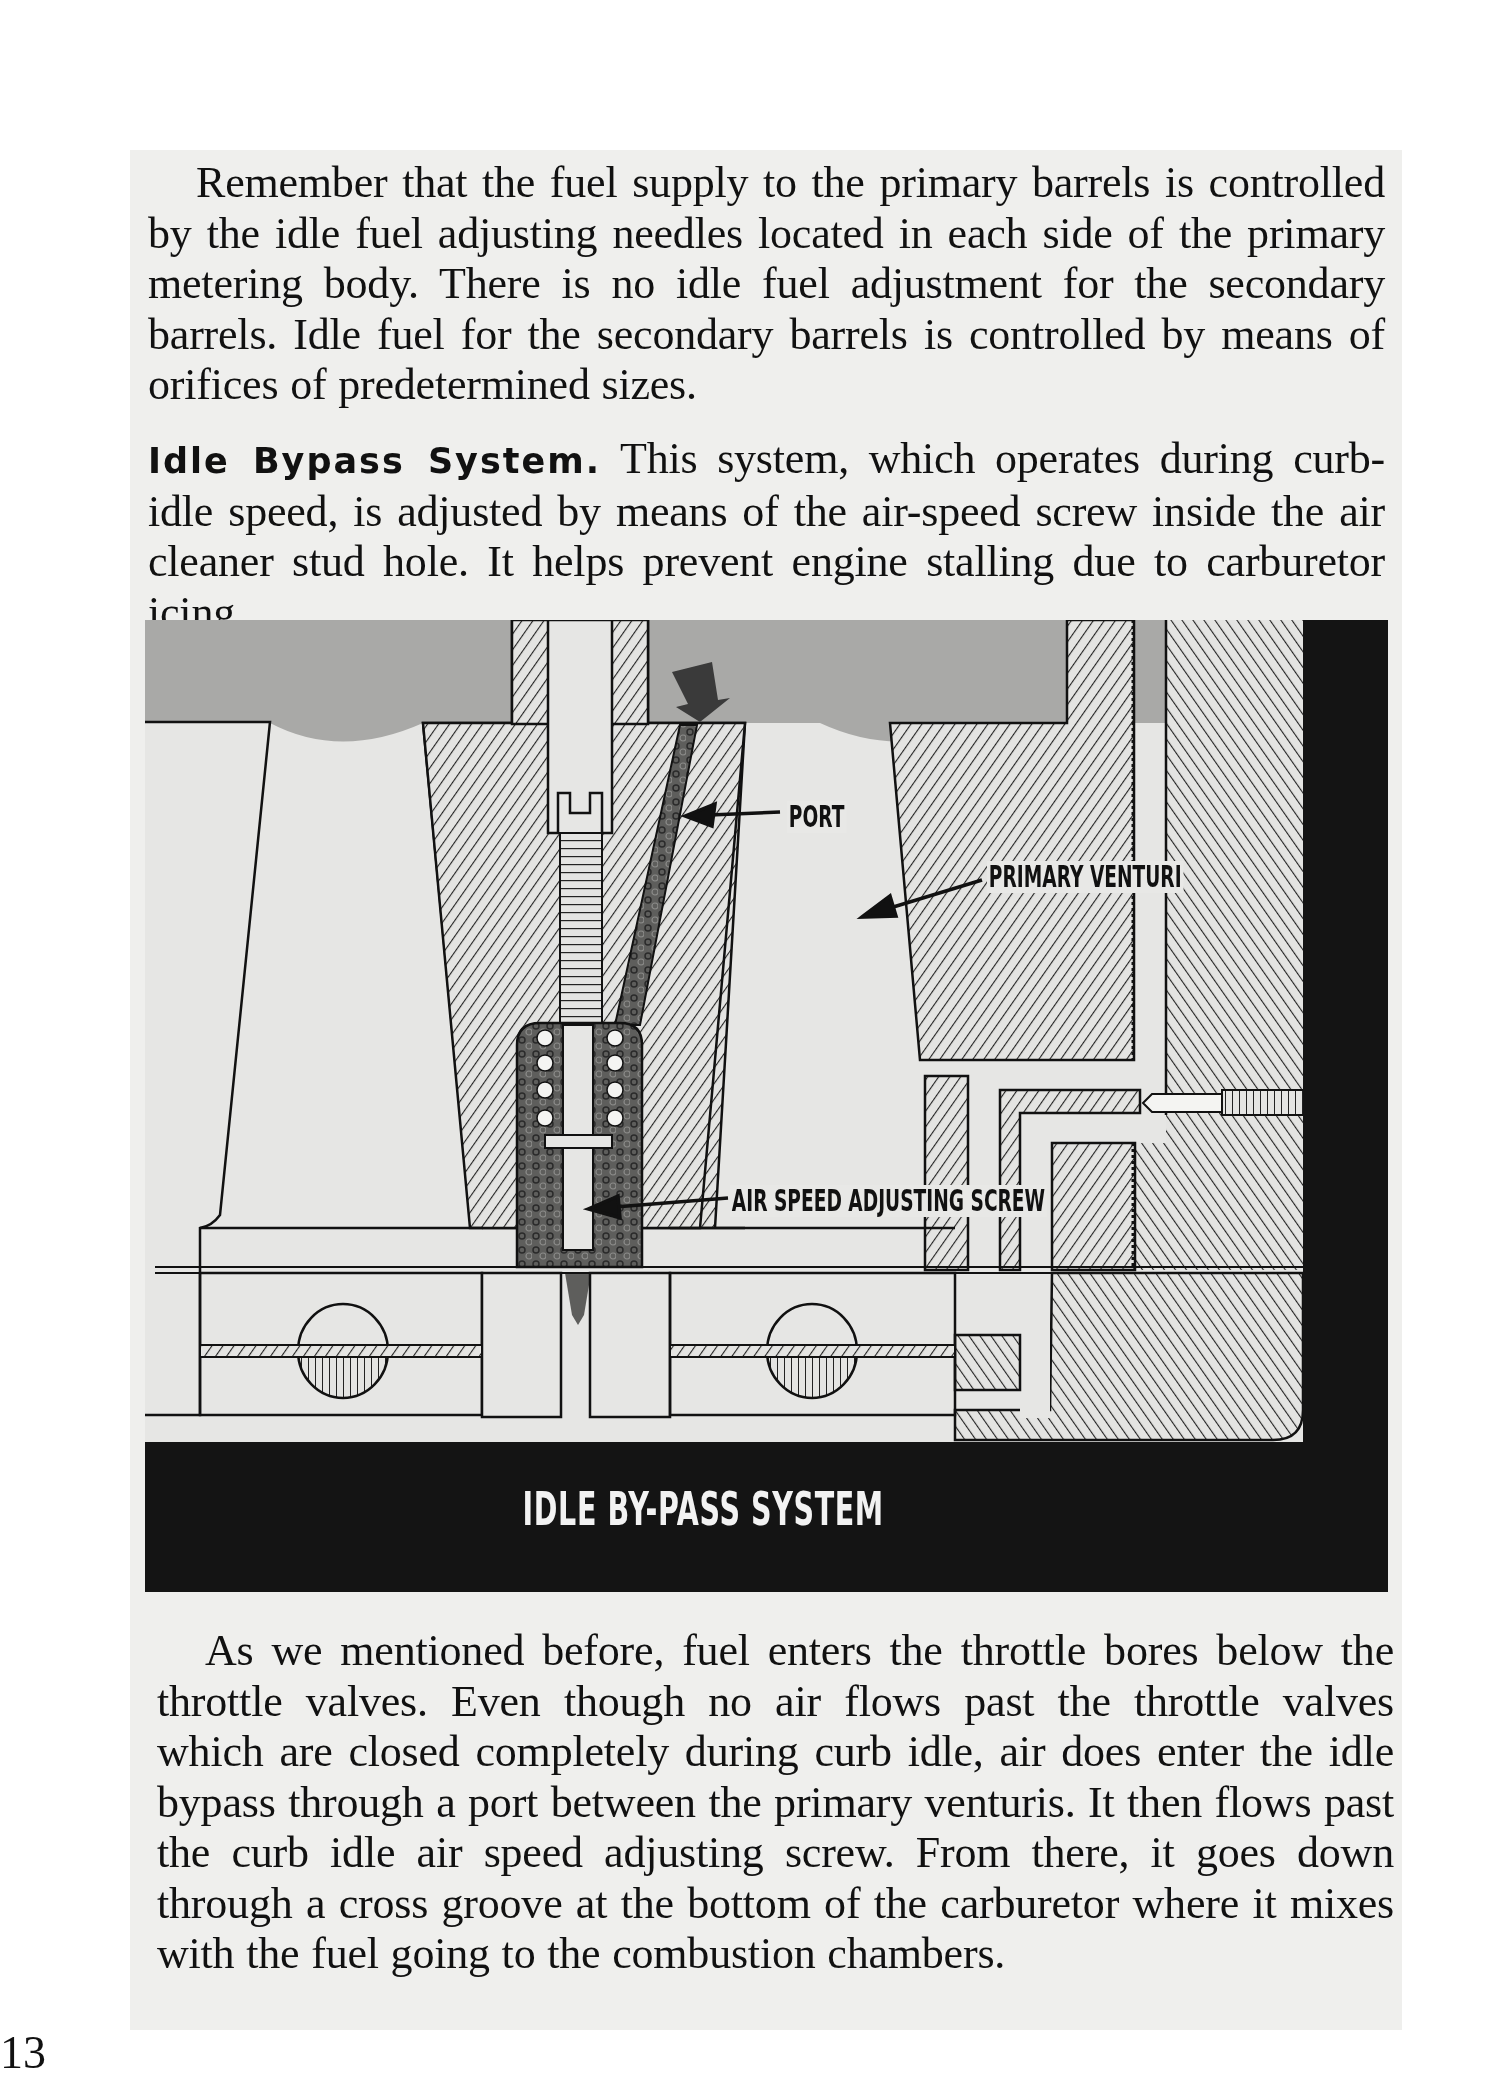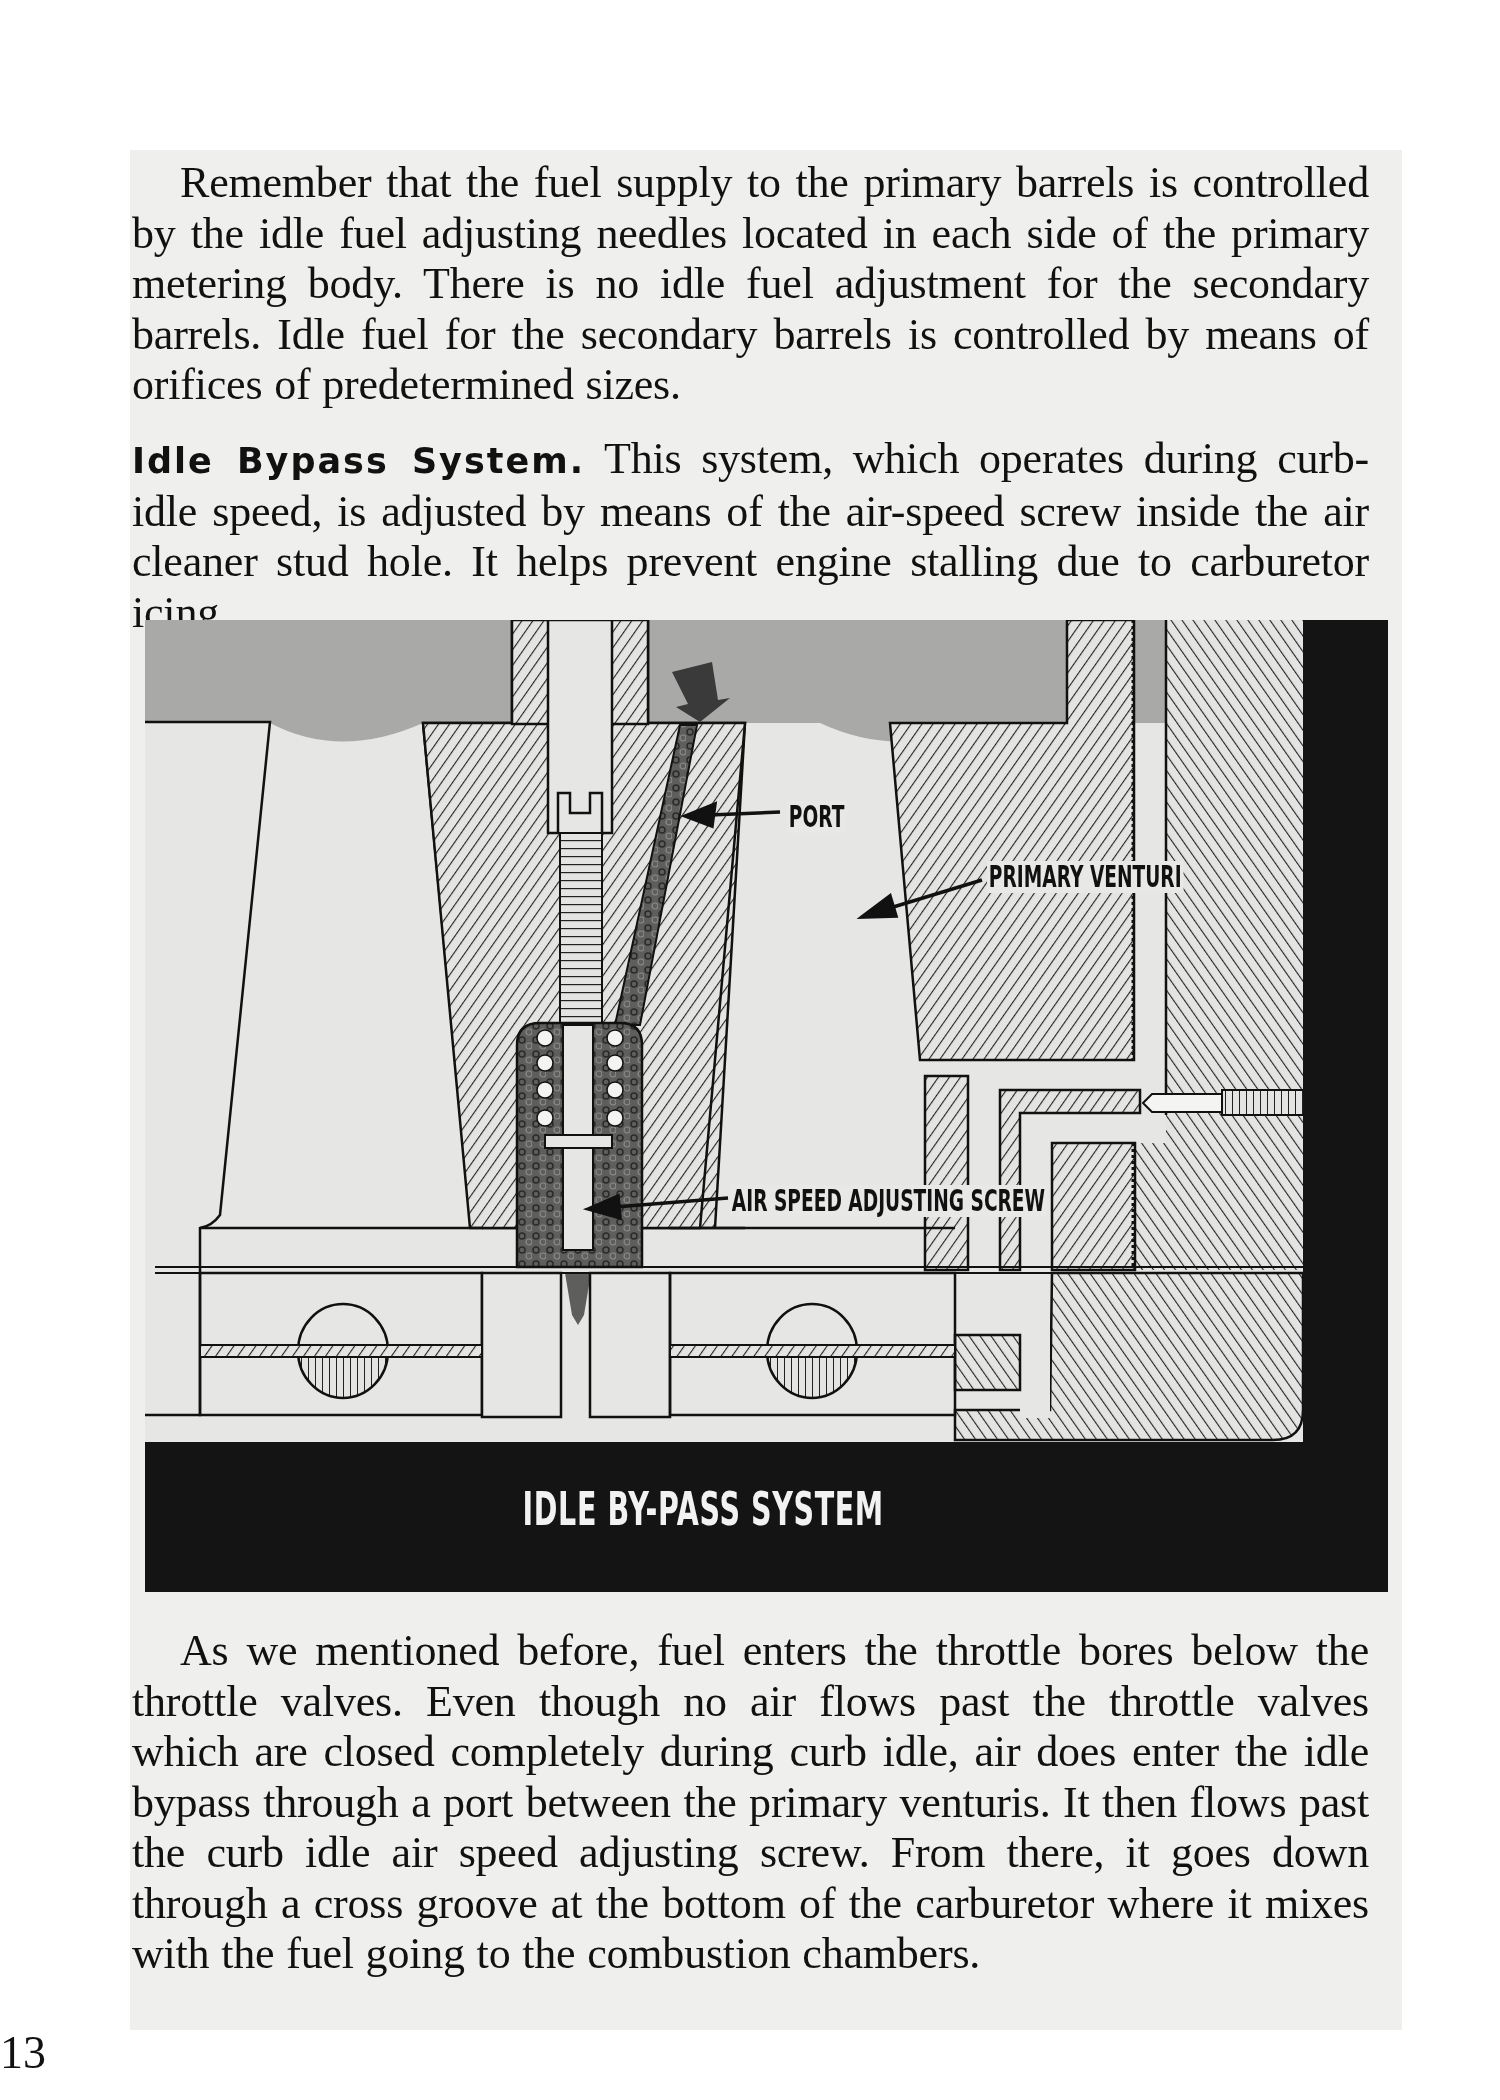--- a/index.html
+++ b/index.html
@@ -7,30 +7,30 @@
     width: 1500px; height: 2100px; position: relative; overflow: hidden;
     background: #ffffff;
     font-family: "Liberation Serif", "DejaVu Serif", serif;
     color: #111111;
   }
   .scan {
     position: absolute; left: 130px; top: 150px; width: 1272px; height: 1880px;
     background: #efefed;
   }
   .para {
-    position: absolute; left: 132px; width: 1237px;
+    position: absolute; left: 148px; width: 1237px;
     font-size: 44px; line-height: 50.5px;
     text-align: justify; text-align-last: left;
     letter-spacing: -0.2px; word-spacing: 1px;
     margin: 0;
   }
   .indent { text-indent: 48px; }
   #p1 { top: 158px; }
   #p2 { top: 434px; }
-  #p3 { top: 1626px; }
+  #p3 { top: 1626px; margin-left: 9px; }
   .runin {
     font-family: "DejaVu Sans", "Liberation Sans", sans-serif;
     font-weight: bold; font-size: 35px; letter-spacing: 2px;
   }
   .figure {
     position: absolute; left: 145px; top: 620px; width: 1243px; height: 688px;
   }
   .figure svg { display: block; }
   .caption {
     position: absolute; left: 0; right: 0; top: 862px;

